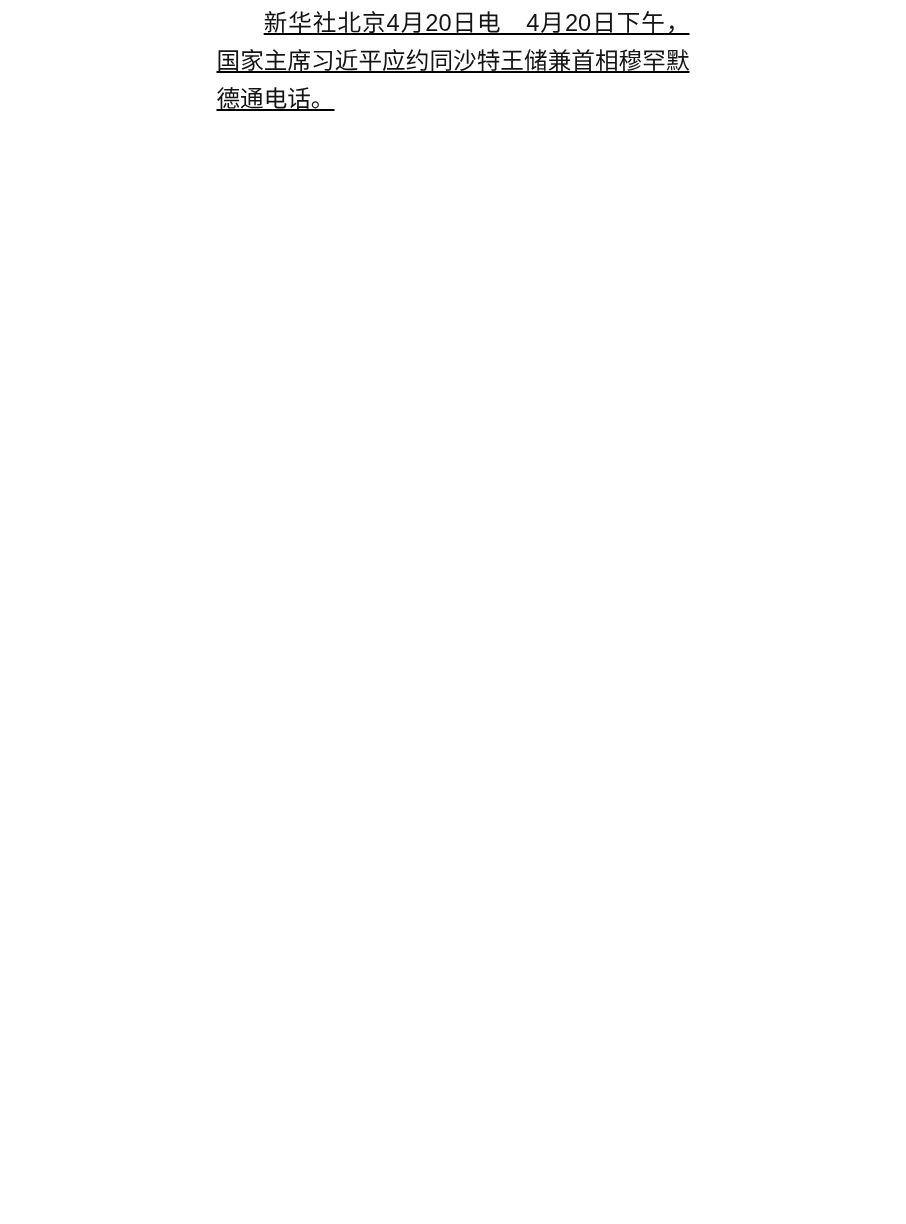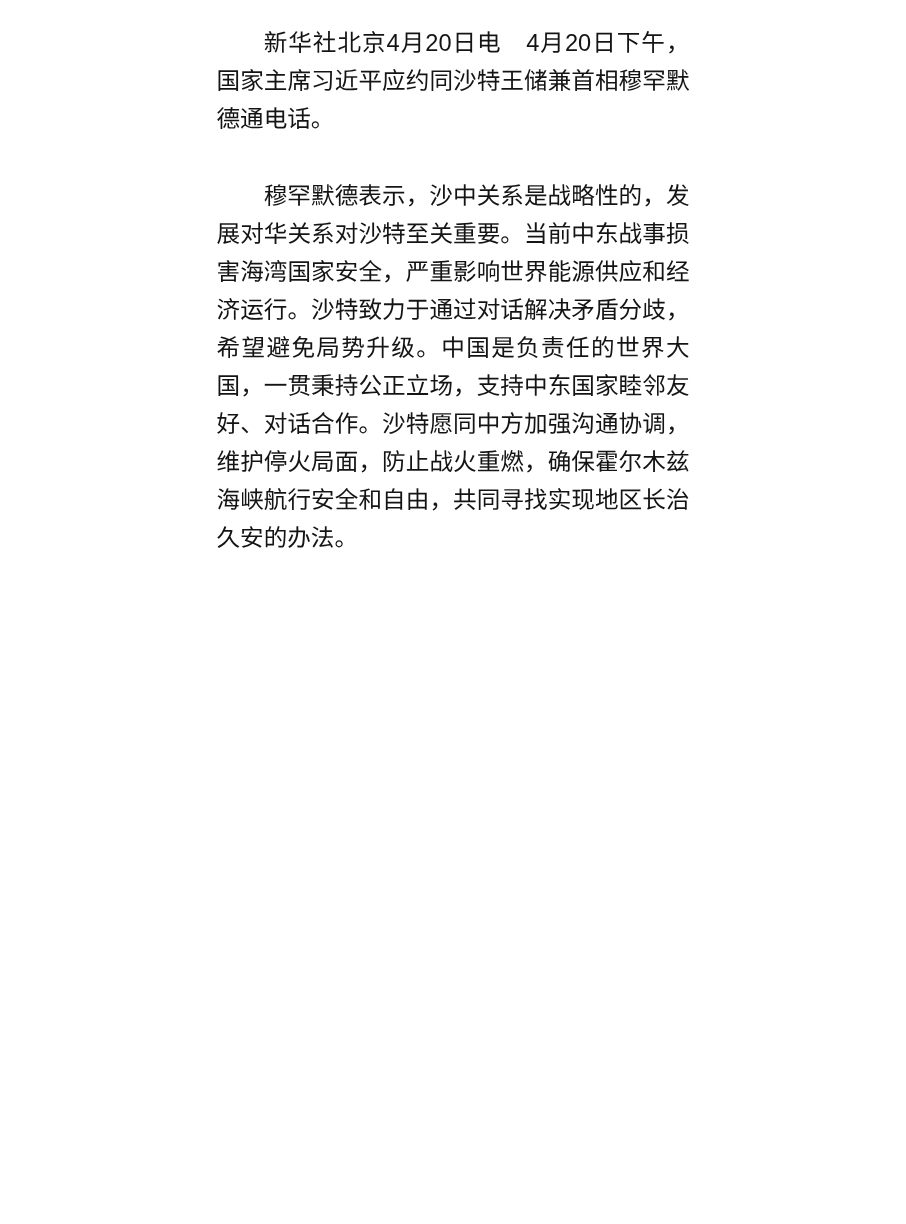--- a/index.html
+++ b/index.html
@@ -9,22 +9,23 @@
   }
   body {
     width: 906px;
     height: 1224px;
     overflow: hidden;
     font-family: "Liberation Sans", "DejaVu Sans", sans-serif;
   }
   .article {
     width: 473px;
     margin: 0 auto;
-    padding-top: 24px;
+    padding-top: 4px;
     box-sizing: content-box;
+    text-decoration: underline;
   }
   .article p {
     margin: 0;
     padding: 0;
     color: #141414;
     font-size: 23.6px;
     line-height: 38px;
     font-weight: 400;
     text-align: justify;
     text-indent: 2em;
@@ -33,14 +34,13 @@
   }
   .article p + p {
     margin-top: 39px;
   }
 </style>
 </head>
 <body>
 
 <main class="article">
   <p>新华社北京4月20日电　4月20日下午，国家主席习近平应约同沙特王储兼首相穆罕默德通电话。</p>
-  <p>穆罕默德表示，沙中关系是战略性的，发展对华关系对沙特至关重要。当前中东战事损害海湾国家安全，严重影响世界能源供应和经济运行。沙特致力于通过对话解决矛盾分歧，希望避免局势升级。中国是负责任的世界大国，一贯秉持公正立场，支持中东国家睦邻友好、对话合作。沙特愿同中方加强沟通协调，维护停火局面，防止战火重燃，确保霍尔木兹海峡航行安全和自由，共同寻找实现地区长治久安的办法。</p>
 </main>
 
 </body></html>

